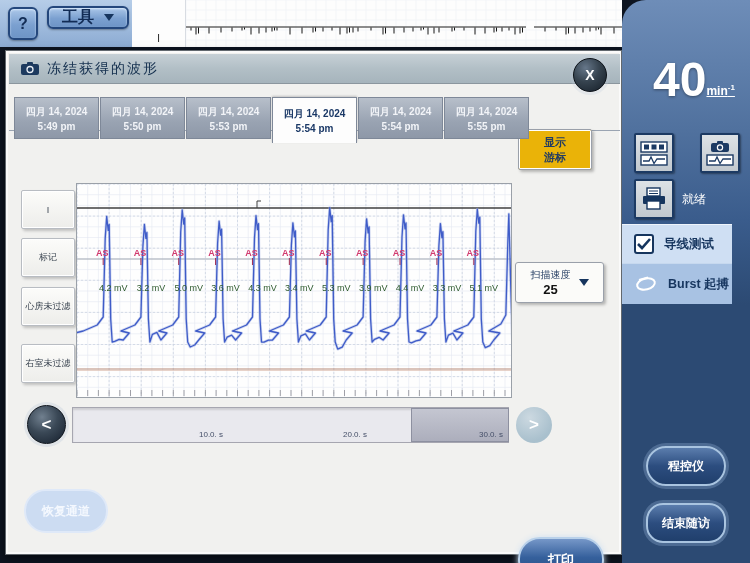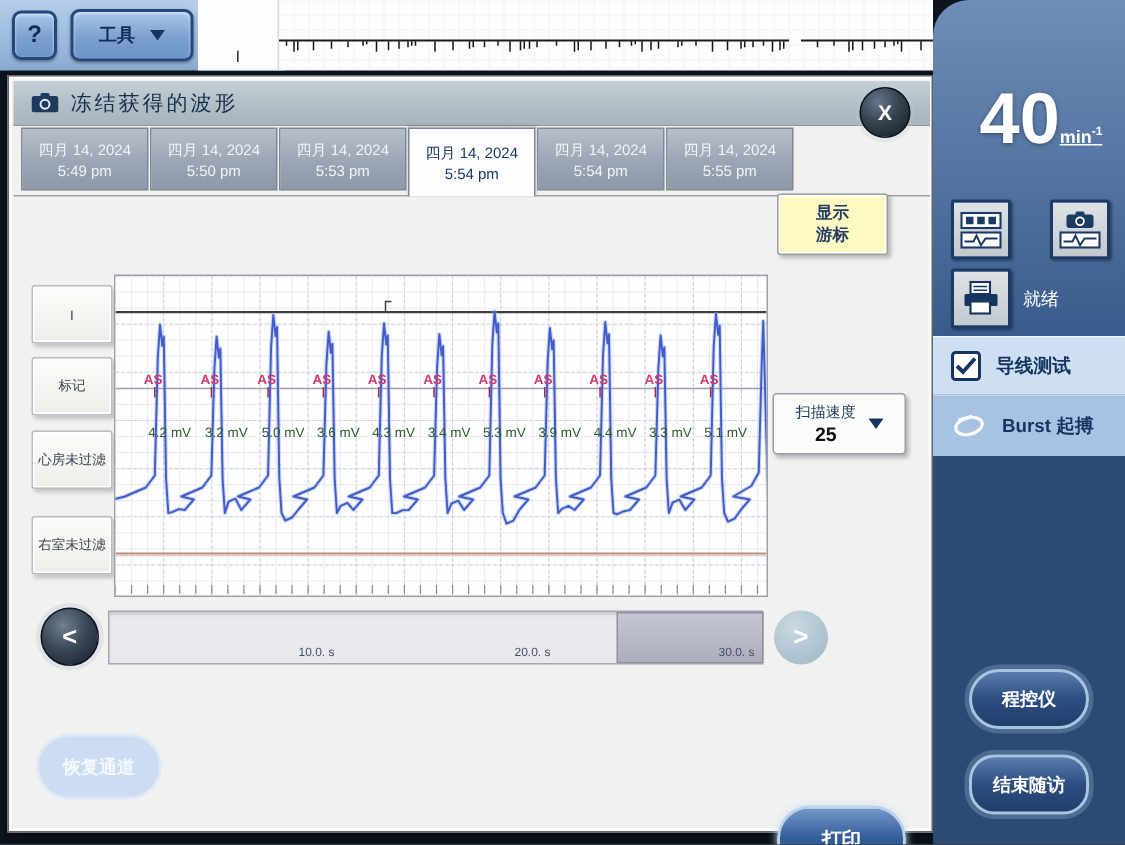--- a/index.html
+++ b/index.html
@@ -7,21 +7,21 @@
   .screen{position:relative;width:750px;height:563px;background:#0d1420;overflow:hidden;}
 
   
   .topbar{position:absolute;left:0;top:0;width:190px;height:47px;
     background:linear-gradient(180deg,#b6cde8 0%,#9db9dc 60%,#8cabd2 100%);}
   .sq-btn{position:absolute;border:2px solid #24477c;border-radius:6px;color:#122c55;
     font-weight:bold;background:linear-gradient(180deg,#aac6e8 0%,#7ba0d0 55%,#6d94c6 100%);
     box-shadow:inset 0 1px 2px #d8e8fa, 0 1px 2px rgba(0,0,0,.35);
     display:flex;align-items:center;justify-content:center;cursor:pointer;}
   .help-btn{left:8px;top:7px;width:30px;height:33px;font-size:16px;}
-  .tools-btn{left:47px;top:6px;width:82px;height:35px;font-size:12px;gap:10px;}
+  .tools-btn{left:47px;top:6px;width:82px;height:23px;font-size:16px;gap:10px;}
   .tri-down{width:0;height:0;border-left:5px solid transparent;border-right:5px solid transparent;
     border-top:7px solid #16355e;}
   .lead-box{position:absolute;left:132px;top:0;width:54px;height:47px;background:#fdfdfd;
     border-right:1px solid #d8dce2;display:flex;align-items:flex-end;justify-content:center;
     padding-bottom:3px;font-size:11px;color:#333;}
   .ecg-strip{position:absolute;left:186px;top:0;width:436px;height:47px;background:#fdfdfd;}
 
   
   .dialog{position:absolute;left:5px;top:50px;width:617px;height:505px;background:#f1f1ef;
     border:1px solid #62686e;box-shadow:inset 0 0 0 2px #fafafa, 0 3px 8px rgba(0,0,0,.55);}
@@ -32,27 +32,27 @@
   .close-btn{position:absolute;left:567px;top:7px;width:34px;height:34px;border-radius:50%;
     background:radial-gradient(circle at 36% 28%,#66778a 0%,#36434f 45%,#141d27 100%);
     border:1px solid #0b1118;color:#fff;font-weight:bold;font-size:14px;
     display:flex;align-items:center;justify-content:center;cursor:pointer;z-index:9;
     box-shadow:0 0 0 3px rgba(190,205,220,.25);}
 
   
   .tabs{position:absolute;left:8px;top:34px;height:46px;display:flex;z-index:2;}
   .tab{width:85px;height:42px;margin-right:1px;border:1px solid #7e8898;
     background:linear-gradient(180deg,#b7bfca 0%,#99a3b2 60%,#8e98a8 100%);
-    color:#f2f4f8;font-size:10px;font-weight:normal;text-align:center;
-    display:flex;flex-direction:column;justify-content:center;gap:2px;cursor:pointer;}
+    color:#f2f4f8;font-size:10px;font-weight:bold;text-align:center;
+    display:flex;flex-direction:column;justify-content:center;gap:2px;cursor:pointer;margin-top:12px;}
   .tab.selected{height:46px;background:#fdfdfd;color:#1a3866;border-bottom:none;
     box-shadow:0 -1px 2px rgba(0,0,0,.2);}
   .tabs-underline{position:absolute;left:3px;top:79px;width:611px;height:1px;background:#9aa4b2;}
 
-  .cursor-btn{position:absolute;left:512px;top:78px;width:74px;height:41px;background:#fef9c3;
+  .cursor-btn{position:absolute;left:512px;top:78px;width:74px;height:41px;background:#eab308;
     border:1px solid #9aa0aa;border-radius:2px;box-shadow:2px 2px 3px rgba(0,0,0,.25),inset 0 0 0 1px #fff;
     color:#233c62;font-size:11px;font-weight:bold;text-align:center;line-height:1.35;
     display:flex;flex-direction:column;justify-content:center;cursor:pointer;}
 
   
   .chan-btn{position:absolute;left:15px;width:54px;height:39px;background:linear-gradient(180deg,#fcfcfa,#ededea);
     border:1px solid #b8bcc2;border-radius:2px;box-shadow:2px 2px 3px rgba(0,0,0,.2),inset 0 0 0 1px #fff;
     color:#3a4450;font-size:9px;display:flex;align-items:center;justify-content:center;cursor:pointer;}
   .chan-1{top:139px;} .chan-2{top:187px;} .chan-3{top:236px;} .chan-4{top:293px;}
 
@@ -97,21 +97,21 @@
     justify-content:center;padding-left:16px;color:#fff;}
   .rate-value{font-size:48px;font-weight:bold;line-height:1;text-shadow:0 1px 3px rgba(0,0,0,.4);}
   .rate-unit{font-size:12px;font-weight:bold;margin-bottom:6px;text-decoration:underline;}
   .rate-unit sup{font-size:8px;}
   .panel-iconbtn{position:absolute;width:40px;height:40px;background:linear-gradient(180deg,#dde2e6,#c2c9cf);
     border:2px solid #1c3a63;border-radius:2px;display:flex;align-items:center;justify-content:center;
     cursor:pointer;box-shadow:1px 1px 2px rgba(0,0,0,.4);}
   .iconbtn-1{left:12px;top:133px;} .iconbtn-2{left:78px;top:133px;} .printer-btn{left:12px;top:179px;}
   .status-label{position:absolute;left:60px;top:179px;height:40px;display:flex;align-items:center;
     color:#fff;font-size:12px;}
-  .menu-item{position:absolute;left:0;width:128px;display:flex;align-items:center;gap:10px;
+  .menu-item{position:absolute;left:0;width:110px;display:flex;align-items:center;gap:10px;
     padding-left:12px;cursor:pointer;color:#16355e;font-size:12.5px;font-weight:bold;}
   .menu-1{top:224px;height:39px;background:#cfdff3;border-top:1px solid #eef4fb;}
   .menu-2{top:263px;height:41px;background:#a8c2e3;border-top:1px solid #c6d8ee;}
   .checkbox{width:20px;height:20px;background:#fff;border:2px solid #16355e;border-radius:3px;
     display:flex;align-items:center;justify-content:center;}
   .panel-pill{position:absolute;left:24px;width:80px;height:40px;border-radius:20px;color:#fff;
     font-size:12px;font-weight:bold;display:flex;align-items:center;justify-content:center;cursor:pointer;
     background:linear-gradient(180deg,#5b7dad 0%,#2c4d7f 50%,#203f6c 100%);
     border:2px solid #a9c4e0;box-shadow:0 0 0 3px rgba(140,170,205,.35);}
   .programmer-btn{top:446px;} .end-btn{top:503px;border-radius:17px;}

